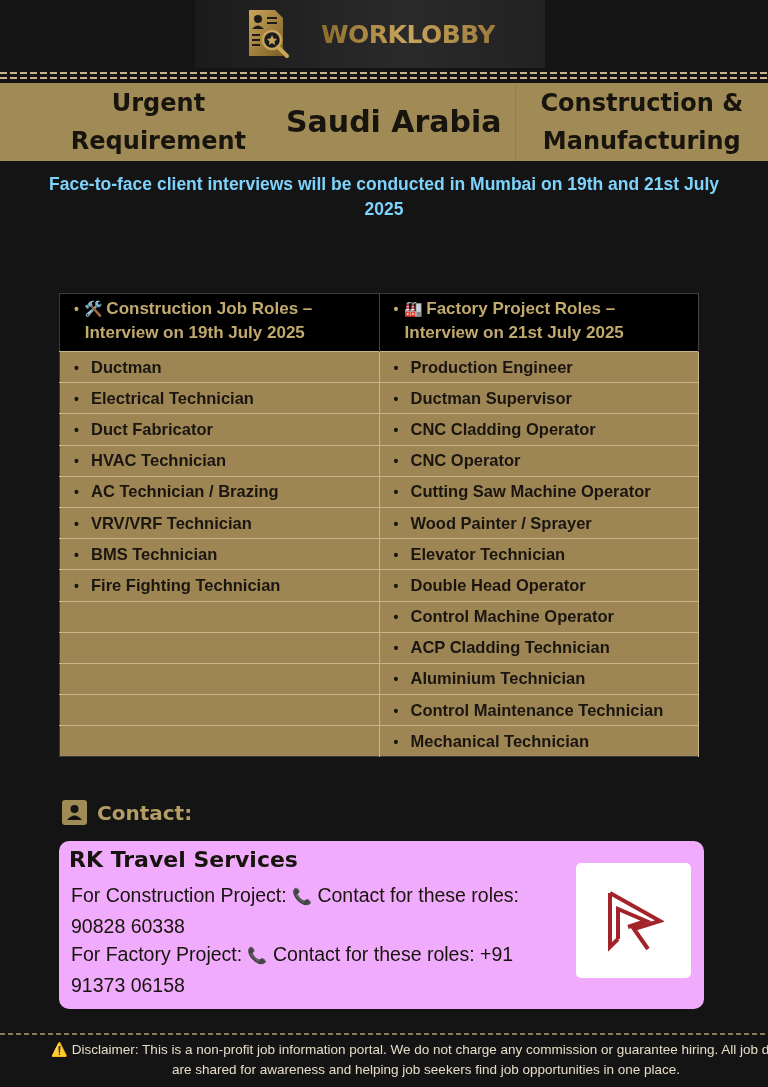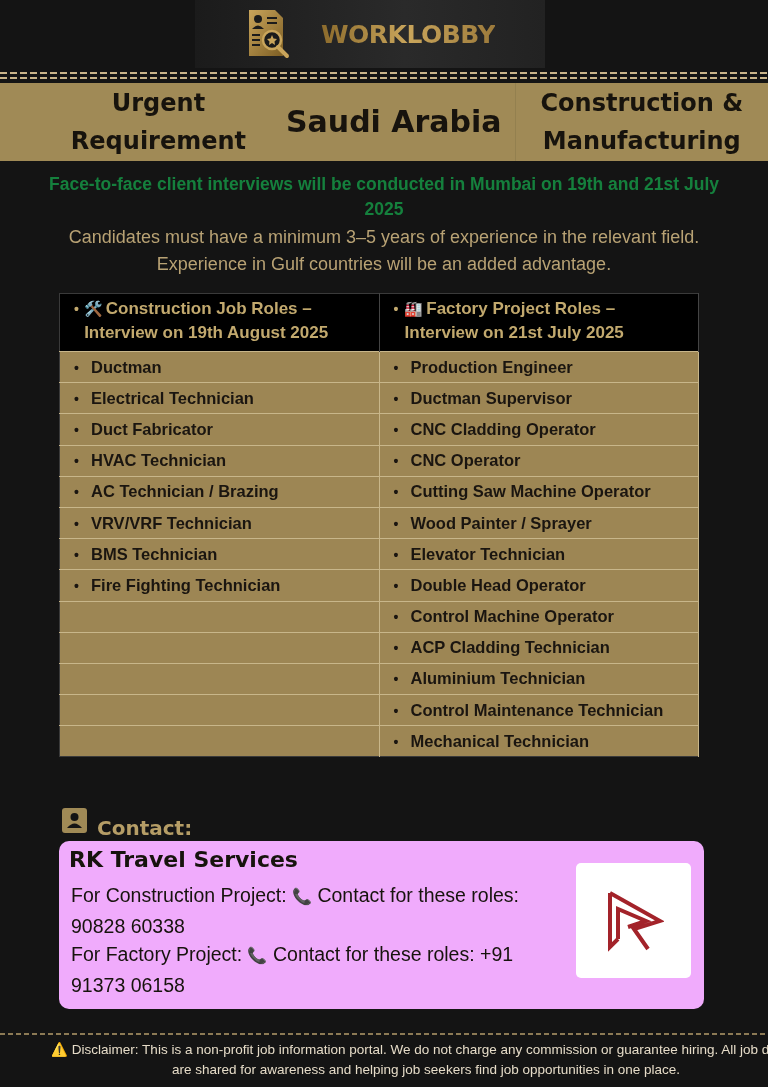--- a/index.html
+++ b/index.html
@@ -26,40 +26,40 @@
     position: absolute; left: 0; top: 83px; width: 768px; height: 78px;
     background: #a08a56; display: flex; align-items: center; padding-left: 16px;
   }
   .banner-cell { display: flex; align-items: center; justify-content: center; text-align: center;
     font-weight: bold; color: #17130d; line-height: 38px; }
   .banner-left { width: 262px; font-size: 24px; padding-left: 28px; }
   .banner-mid { width: 248px; font-size: 30px; border-right: 1px solid #93804f; height: 78px; }
   .banner-right { width: 258px; font-size: 24px; }
 
   .intro { position: absolute; left: 30px; top: 172px; width: 708px; text-align: center; }
-  .intro-bold { font-family: "Liberation Sans", sans-serif; font-weight: bold; color: #15803d;
+  .intro-bold { font-family: "Liberation Sans", sans-serif; font-weight: bold; color: #7dd3fc;
     font-size: 17.5px; line-height: 25px; }
   .intro-body { font-family: "Liberation Sans", sans-serif; color: #b8a274; font-size: 18px;
     line-height: 27px; margin-top: 2px; }
 
   .roles-table { position: absolute; left: 59px; top: 293px; width: 640px;
     border-collapse: collapse; border: 1px solid #3a3a3a; }
   .roles-table th { background: #000; color: #c2a96e; text-align: left; font-weight: bold;
     font-family: "Liberation Sans", sans-serif; font-size: 17px; line-height: 24px;
     padding: 3px 10px 6px 14px; vertical-align: top; width: 320px; border-right: 1px solid #444; }
   .roles-table td { background: #9d8654; height: 31.2px; font-family: "Liberation Sans", sans-serif;
     font-weight: bold; font-size: 16.5px; color: #1a1510; padding: 0 10px 0 14px;
     border-top: 1.5px solid #c8b68a; border-right: 1.5px solid #c8b68a; }
   .bullet { display: inline-block; width: 17px; font-size: 14px; }
   .hdr-row { display: flex; }
   .hdr-emoji { font-size: 15px; margin-right: 3px; }
 
   .contact-heading { position: absolute; left: 62px; top: 800px; display: flex; align-items: center; gap: 10px; }
   .contact-icon { width: 25px; height: 25px; background: #a08a56; border-radius: 3px; position: relative; }
-  .contact-heading-text { font-weight: bold; font-size: 20px; color: #b59d66; margin-top: 16px; }
+  .contact-heading-text { font-weight: bold; font-size: 20px; color: #b59d66; }
 
   .contact-card { position: absolute; left: 59px; top: 841px; width: 645px; height: 168px;
     background: #f0abfc; border-radius: 10px; }
   .company { position: absolute; left: 10px; top: 6px; font-weight: bold; font-size: 22px; color: #17130d; }
   .contact-lines { position: absolute; left: 12px; top: 40px; width: 490px; font-size: 19.5px;
     line-height: 28.5px; color: #17130d; font-weight: normal; font-family: "Liberation Sans", sans-serif; }
   .phone-emoji { font-size: 16px; }
   .rk-logo { position: absolute; left: 517px; top: 22px; width: 115px; height: 115px;
     background: #fff; border-radius: 5px; display: flex; align-items: center; justify-content: center; }
 
@@ -96,30 +96,29 @@
 <div class="dash-lines" style="top:77px"></div>
 
 <div class="banner">
   <div class="banner-cell banner-left">Urgent Requirement</div>
   <div class="banner-cell banner-mid">Saudi Arabia</div>
   <div class="banner-cell banner-right">Construction &amp; Manufacturing</div>
 </div>
 
 <div class="intro">
   <div class="intro-bold">Face-to-face client interviews will be conducted in Mumbai on 19th and 21st July 2025</div>
-  <div class="intro-body">Candidates must have a minimum 3–5 years of experience in the relevant field. Experience in Gulf countries will be an added advantage.</div>
 </div>
 
 <table class="roles-table" id="roles-table">
   <thead>
     <tr>
       <th>
         <div class="hdr-row">
             <span class="bullet">•</span>
-            <div><span class="hdr-emoji">🛠️</span><span>Construction Job Roles – Interview on 19th August 2025</span></div>
+            <div><span class="hdr-emoji">🛠️</span><span>Construction Job Roles – Interview on 19th July 2025</span></div>
           </div>
       </th>
       <th>
         <div class="hdr-row">
             <span class="bullet">•</span>
             <div><span class="hdr-emoji">🏭</span><span>Factory Project Roles – Interview on 21st July 2025</span></div>
           </div>
       </th>
     </tr>
   </thead>

